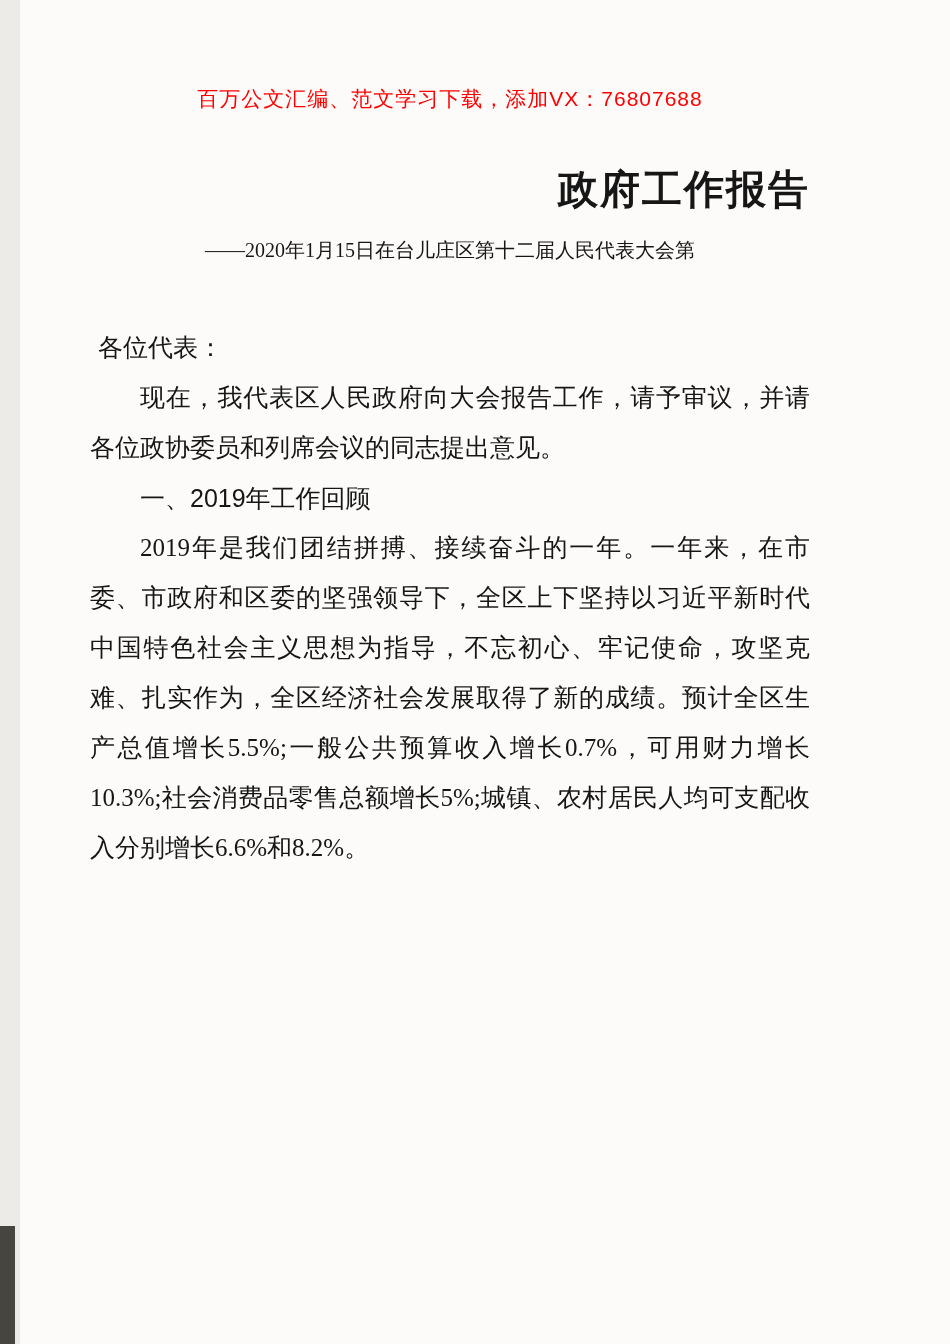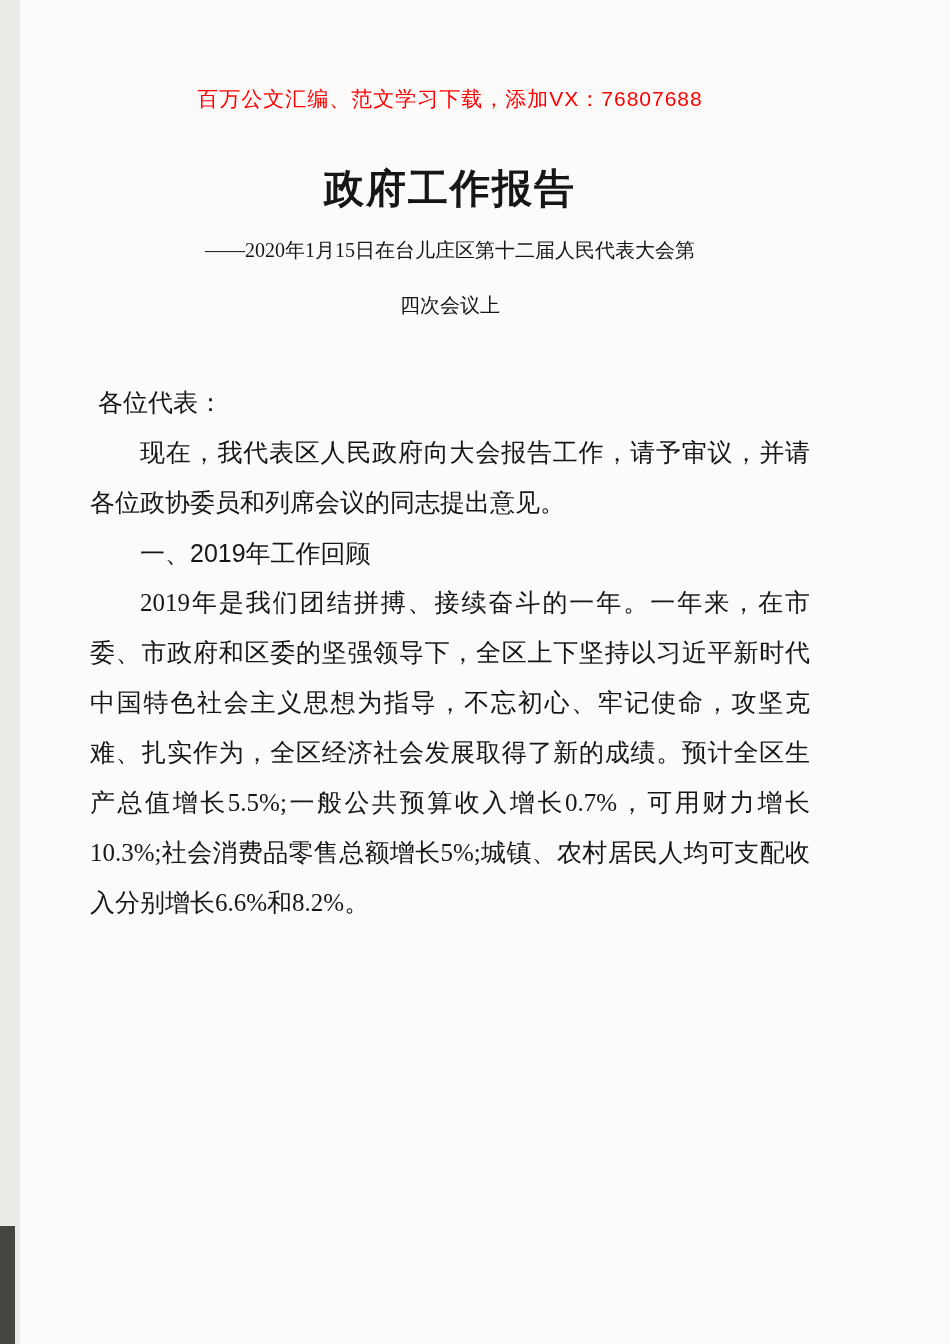--- a/index.html
+++ b/index.html
@@ -33,25 +33,25 @@
     .watermark {
       margin-top: 85px;
       text-align: center;
       font-size: 21px;
       font-family: "Liberation Sans", sans-serif;
       color: #ff0000;
       letter-spacing: 1px;
     }
     .doc-title {
       margin-top: 50px;
-      text-align: center;
+      text-align: right;
       font-size: 40px;
       line-height: 52px;
       font-weight: bold;
-      font-family: Liberation Serif, serif;
+      font-family: Liberation Sans, sans-serif;
       letter-spacing: 2px;
       margin-bottom: 8px;
     }
     .subtitle, .author {
       text-align: center;
       font-size: 20px;
       line-height: 55px;
     }
     .doc-body {
       margin-top: 45px;
@@ -72,21 +72,20 @@
 
 <div class="left-margin-strip"></div>
 
 <div class="page">
   <div class="watermark">百万公文汇编、范文学习下载，添加VX：76807688</div>
 
   <h1 class="doc-title">政府工作报告</h1>
 
   <div class="subtitle">——2020年1月15日在台儿庄区第十二届人民代表大会第</div>
 
-  <div class="subtitle">四次会议上</div>
 
 
   <div class="doc-body">
     <p class="para salutation">各位代表：</p>
     <p class="para">现在，我代表区人民政府向大会报告工作，请予审议，并请各位政协委员和列席会议的同志提出意见。</p>
     <p class="para heading">一、2019年工作回顾</p>
     <p class="para">2019年是我们团结拼搏、接续奋斗的一年。一年来，在市委、市政府和区委的坚强领导下，全区上下坚持以习近平新时代中国特色社会主义思想为指导，不忘初心、牢记使命，攻坚克难、扎实作为，全区经济社会发展取得了新的成绩。预计全区生产总值增长5.5%;一般公共预算收入增长0.7%，可用财力增长10.3%;社会消费品零售总额增长5%;城镇、农村居民人均可支配收入分别增长6.6%和8.2%。</p>
   </div>
 </div>
 

